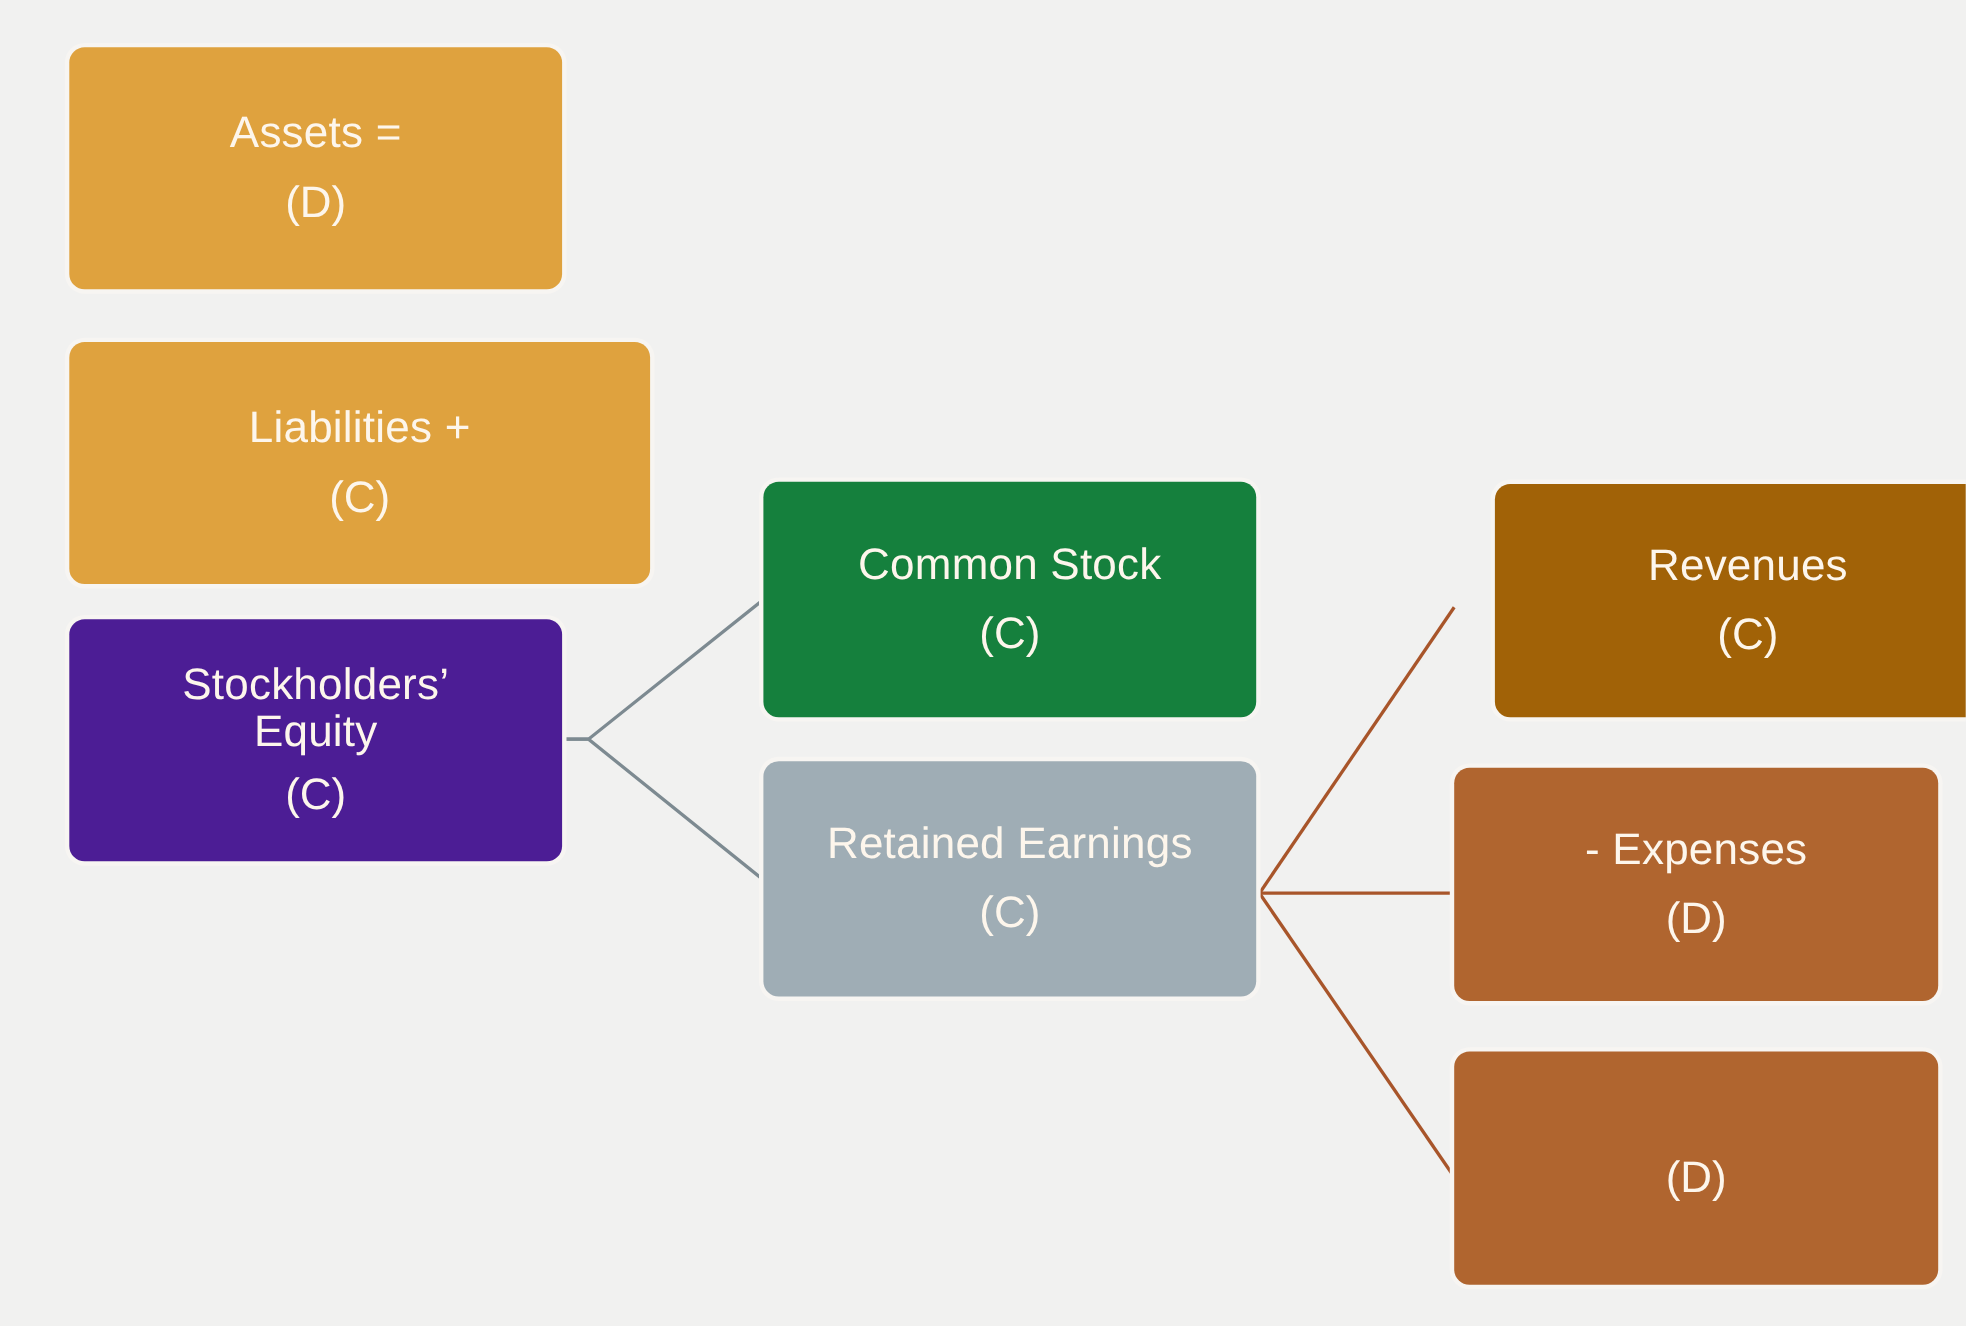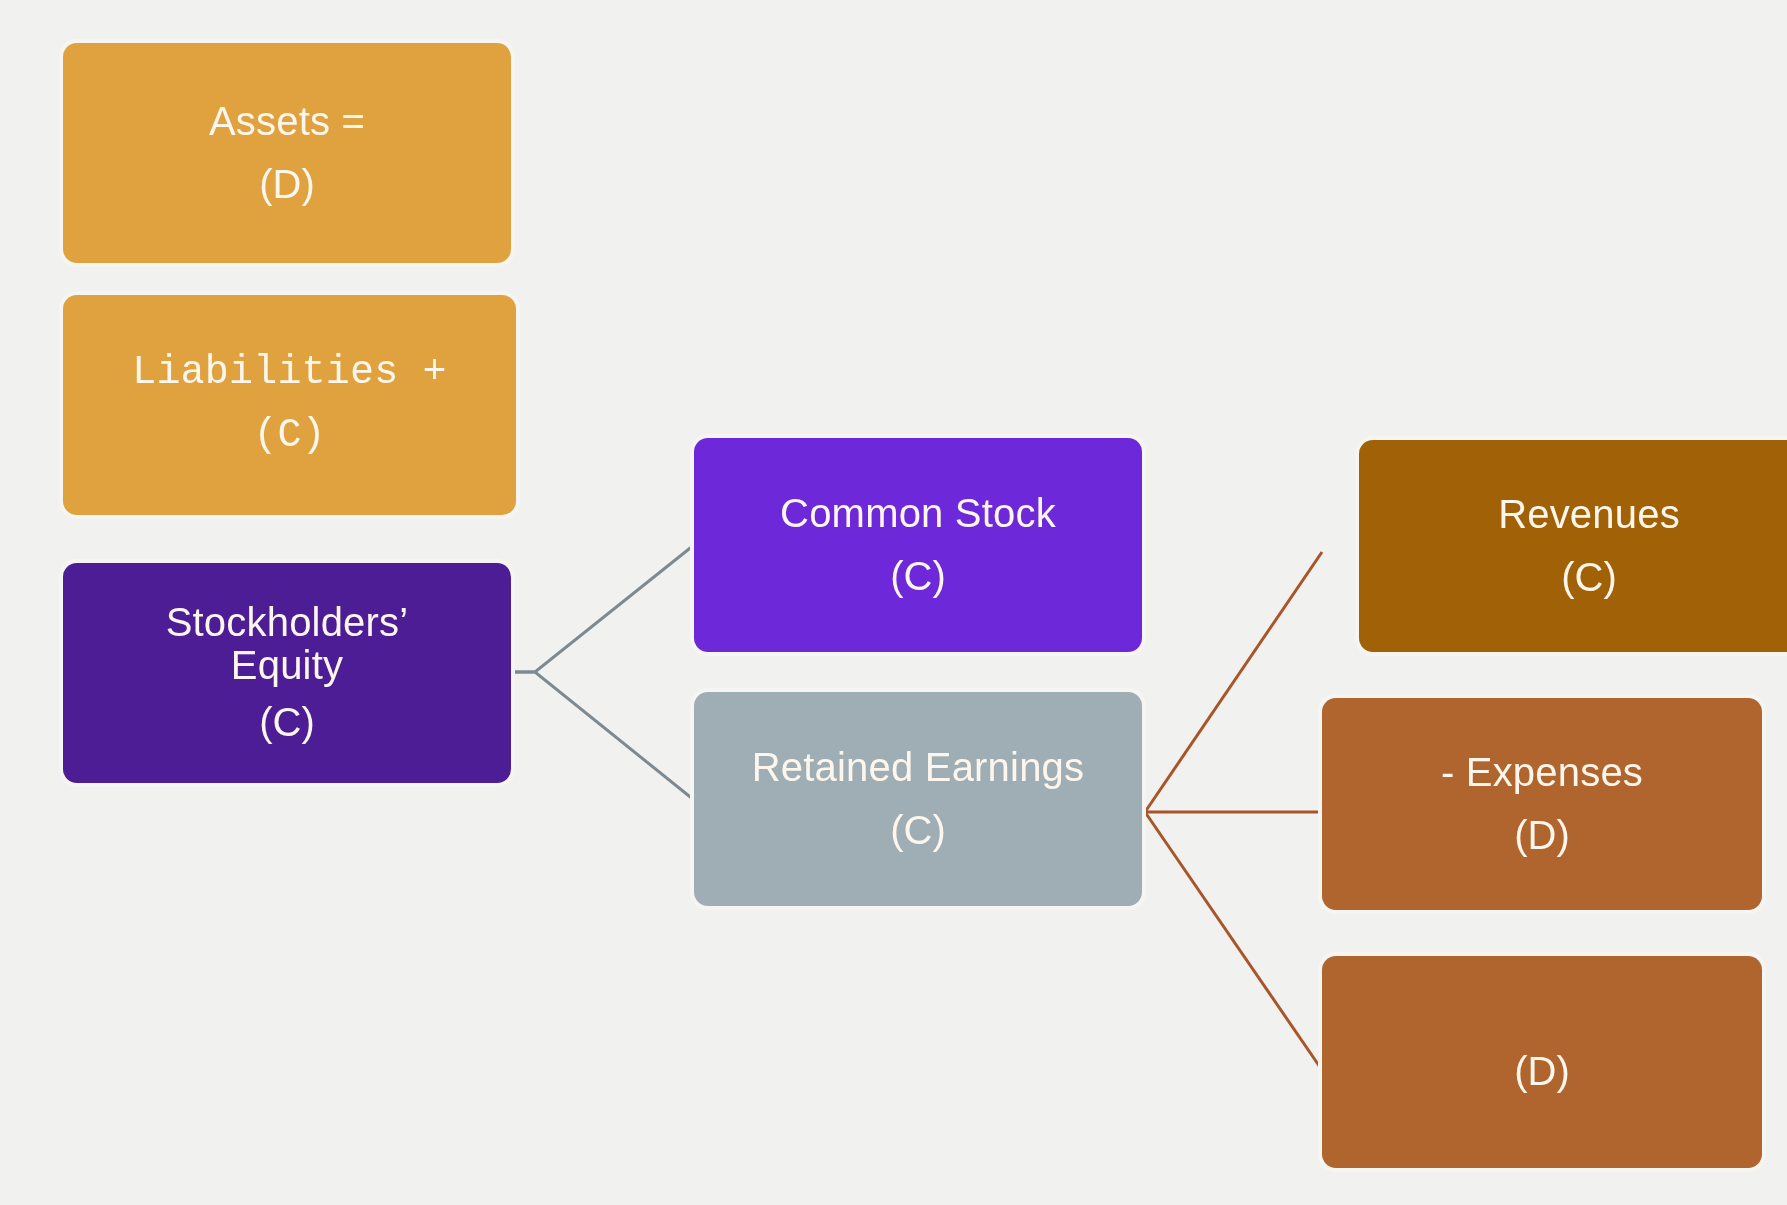--- a/index.html
+++ b/index.html
@@ -67,32 +67,32 @@
     <polyline points="1145,812 1322,552" fill="none" stroke="#a8552a" stroke-width="3"></polyline>
     <polyline points="1145,812 1322,812" fill="none" stroke="#a8552a" stroke-width="3"></polyline>
     <polyline points="1145,812 1322,1070" fill="none" stroke="#a8552a" stroke-width="3"></polyline>
   </svg>
 
   <div class="node equation" style="left:63px; top:43px; width:448px; height:220px; background:#dfa23e;">
     <div class="title">Assets =</div>
     <div class="code">(D)</div>
   </div>
 
-  <div class="node equation" style="left:63px; top:295px; width:453px; height:220px; background:#dfa23e;font-family:Liberation Mono, monospace;">
+  <div class="node equation" style="left:63px; top:311px; width:528px; height:220px; background:#dfa23e;">
     <div class="title">Liabilities +</div>
     <div class="code">(C)</div>
   </div>
 
   <div class="node equation equity" style="left:63px; top:563px; width:448px; height:220px; background:#4c1d95;">
     <div class="title">Stockholders’
 Equity</div>
     <div class="code">(C)</div>
   </div>
 
-  <div class="node component" style="left:694px; top:438px; width:448px; height:214px; background:#6d28d9;">
+  <div class="node component" style="left:694px; top:438px; width:448px; height:214px; background:#15803d;">
     <div class="title">Common Stock</div>
     <div class="code">(C)</div>
   </div>
 
   <div class="node component" style="left:694px; top:692px; width:448px; height:214px; background:#9fadb5;">
     <div class="title">Retained Earnings</div>
     <div class="code">(C)</div>
   </div>
 
   <div class="node income" style="left:1322px; top:440px; width:460px; height:212px; background:#a16207;margin-left:37px;">

